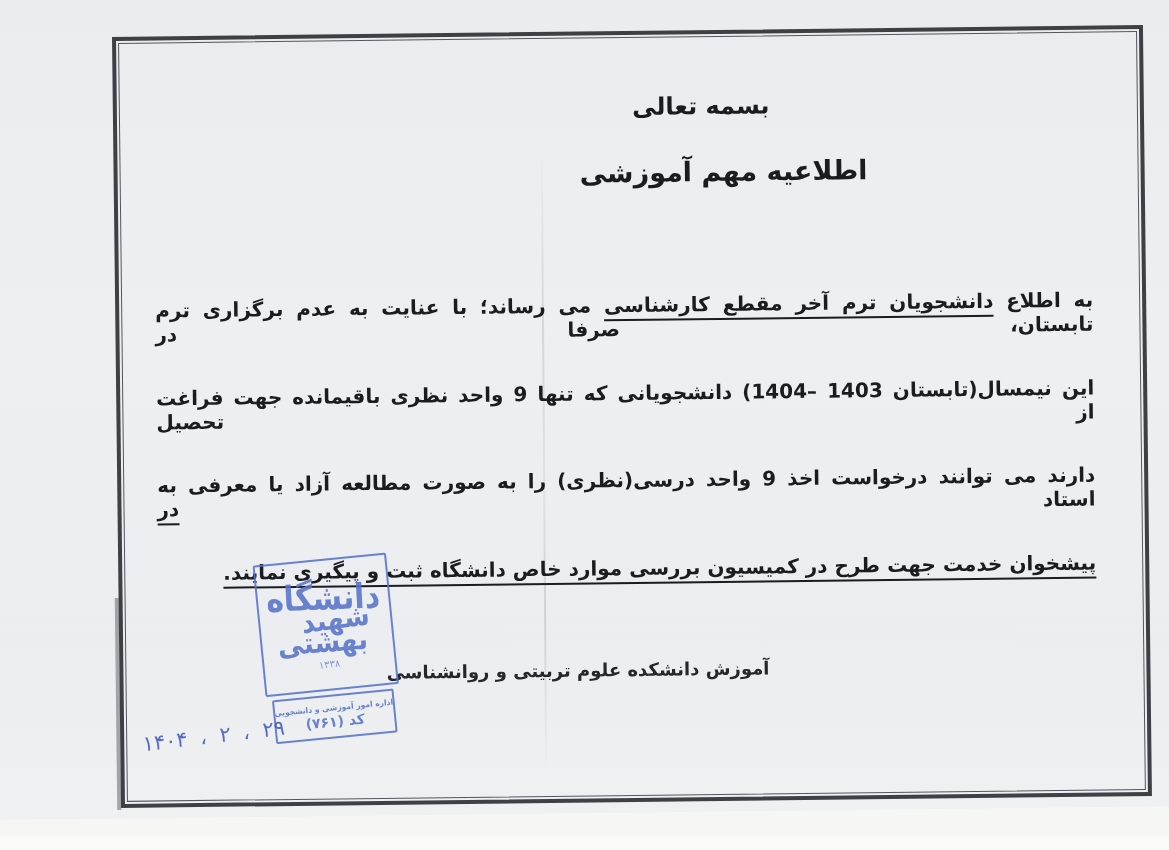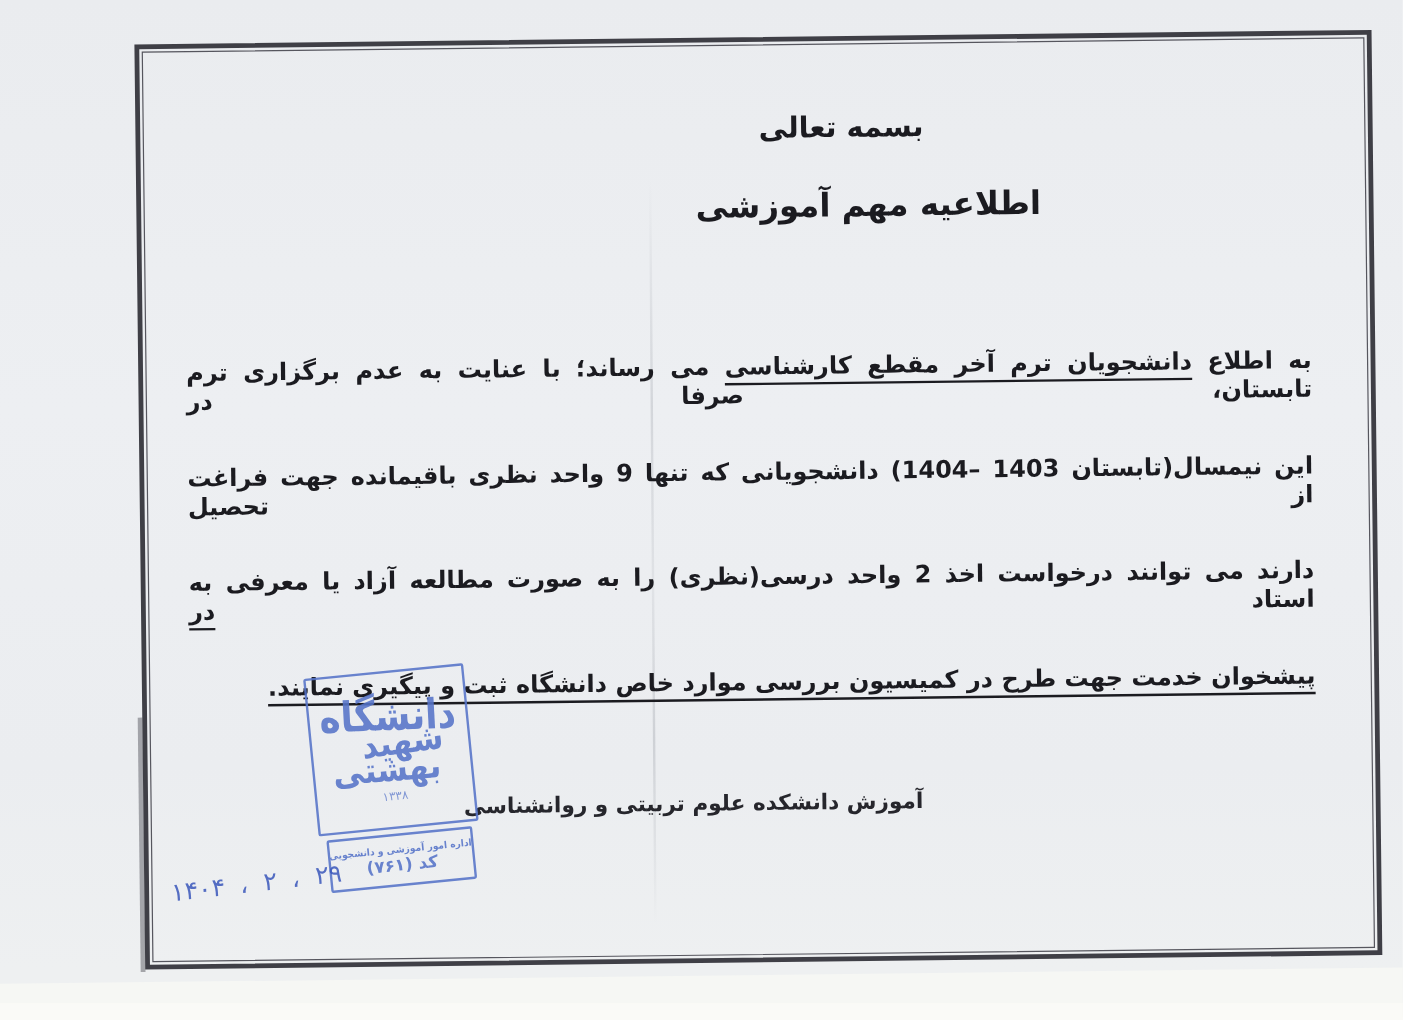--- a/index.html
+++ b/index.html
@@ -130,21 +130,21 @@
 <div class="content">
 
   <div class="basmala">بسمه تعالی</div>
 
   <div class="main-title">اطلاعیه مهم آموزشی</div>
 
   <p class="body-line bl1"><span>به اطلاع</span> <span class="u">دانشجویان ترم آخر مقطع کارشناسی</span> <span>می رساند؛ با عنایت به عدم برگزاری ترم تابستان، صرفا در</span></p>
 
   <p class="body-line bl2">این نیمسال(تابستان 1403 –1404) دانشجویانی که تنها 9 واحد نظری باقیمانده جهت فراغت از تحصیل</p>
 
-  <p class="body-line bl3"><span>دارند می توانند درخواست اخذ 2 واحد درسی(نظری) را به صورت مطالعه آزاد یا معرفی به استاد</span> <span class="u">در</span></p>
+  <p class="body-line bl3"><span>دارند می توانند درخواست اخذ 9 واحد درسی(نظری) را به صورت مطالعه آزاد یا معرفی به استاد</span> <span class="u">در</span></p>
 
   <p class="body-line-last"><span class="u">پیشخوان خدمت جهت طرح در کمیسیون بررسی موارد خاص دانشگاه ثبت و پیگیری نمایند.</span></p>
 
   <div class="signature">آموزش دانشکده علوم تربیتی و روانشناسی</div>
 
   <div class="stamp">
     <div class="stamp-main">
       <div class="stamp-word1">دانشگاه</div>
       <div class="stamp-word2">شهید</div>
       <div class="stamp-word3">بهشتی</div>

